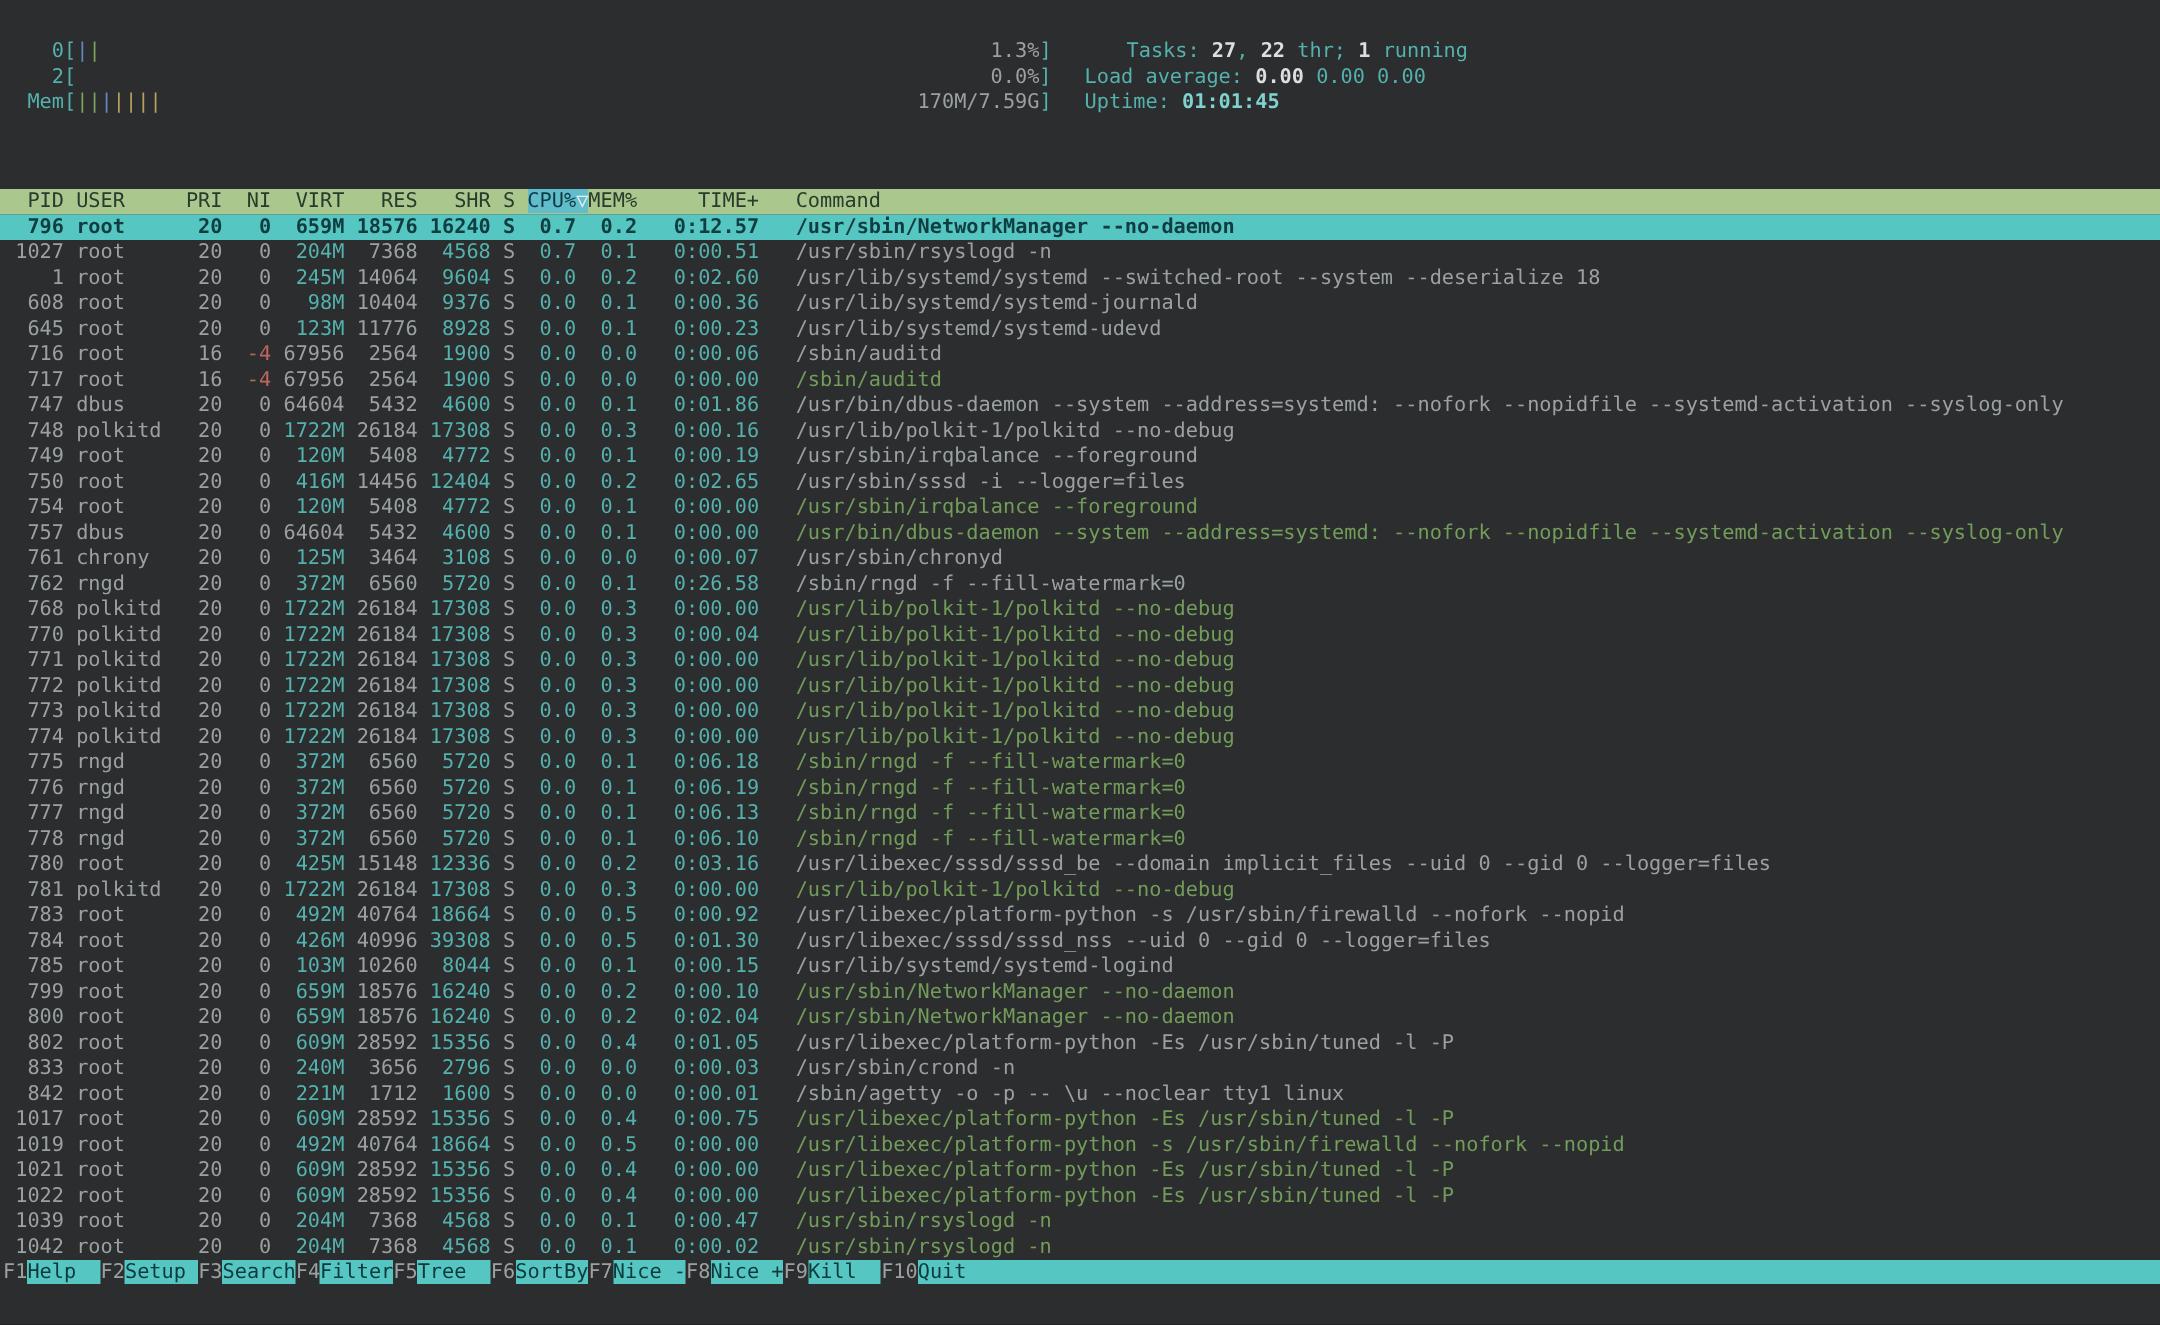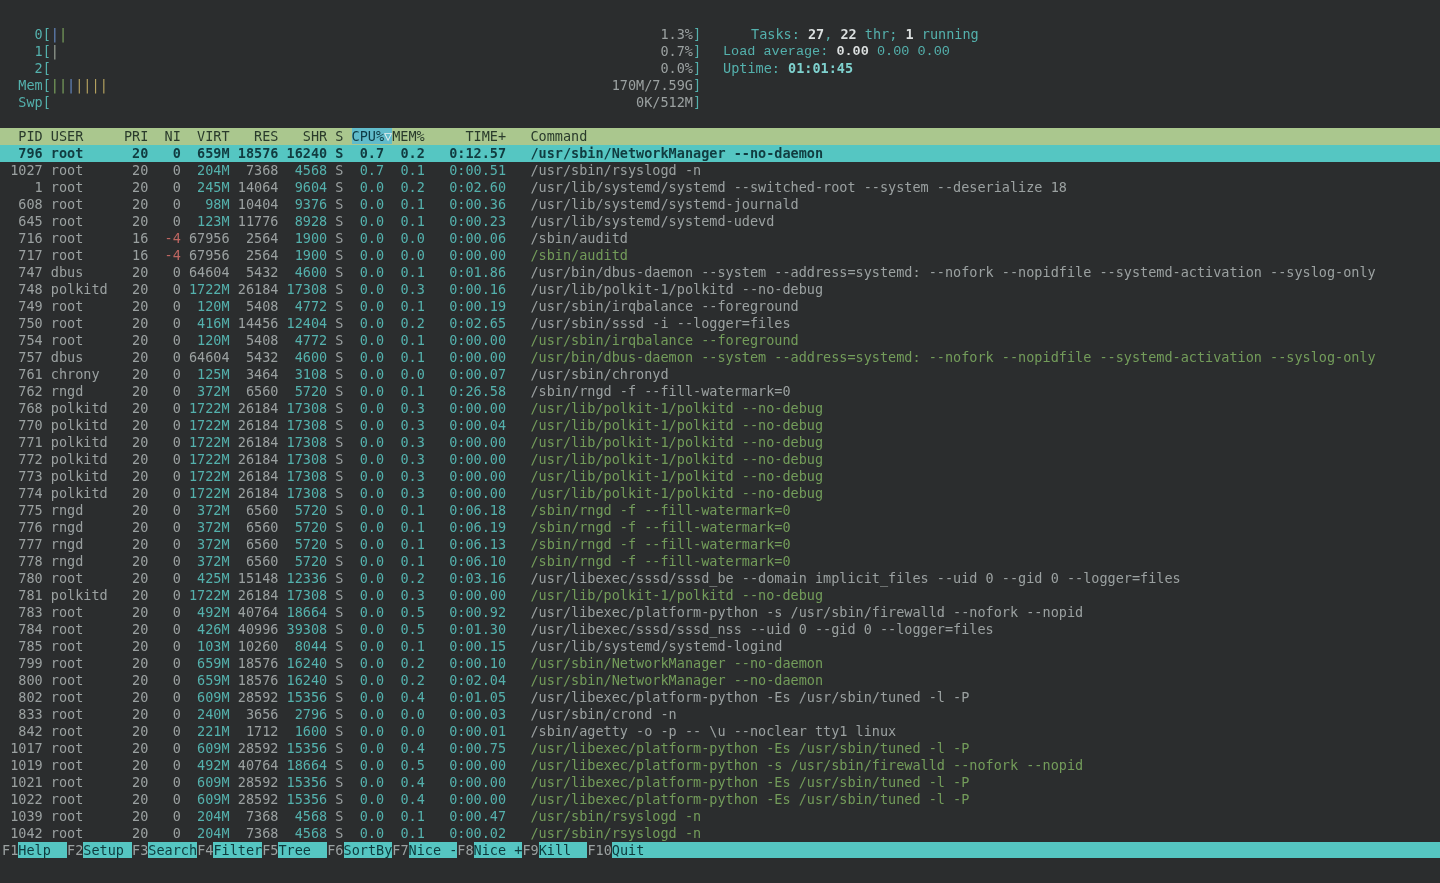--- a/index.html
+++ b/index.html
@@ -16,40 +16,38 @@
   .t-gray{color:var(--gray);}
   .t-teal{color:var(--teal);}
   .t-green{color:var(--green);}
   .t-red{color:var(--red);}
   .t-bold{color:var(--bold);font-weight:bold;}
   .t-bcyan{color:var(--boldcyan);font-weight:bold;}
   .b-blue{color:var(--bar_blue);}
   .b-green{color:var(--bar_green);}
   .b-yellow{color:var(--bar_yellow);}
   .b-gray{color:var(--bar_gray);}
-  .hdr{background:var(--hdr_bg);color:var(--hdr_text);}
+  .hdr{background:var(--hdr_bg);color:var(--hdr_text);margin-top:32px;}
   .hdr .sortcell{background:var(--sort_bg);color:var(--sort_text);}
   .hdr .sortarrow{color:var(--sort_arrow);}
   .sel{background:var(--sel_bg);}
   .sel span{color:var(--sel_text);font-weight:bold;}
   .fbar .fkey{color:var(--gray);}
   .fbar .flabel{background:var(--fkey_bg);color:var(--fkey_text);}
   #info{position:absolute;left:723px;top:26px;}
 </style>
 </head>
 <body>
 
 <div id="screen" style="--bg: #2b2d2e; --gray: #9ba1a1; --teal: #54b1ad; --green: #739c5a; --red: #bd6661; --bold: #dbdfdf; --boldcyan: #7fd2cf; --bar_blue: #6487c0; --bar_green: #7ba35e; --bar_yellow: #b4a15f; --bar_gray: #9aa396; --sel_bg: #55c6c2; --sel_text: #113c40; --hdr_bg: #aac78e; --hdr_text: #2a3b2c; --sort_bg: #61bccb; --sort_text: #0e3a44; --sort_arrow: #e8efef; --fkey_bg: #55c6c2; --fkey_text: #0e3a3d;">
   <div id="term">
       <div class="line"></div>
       <div class="line"><span>  </span><span class="t-teal">  0</span><span class="t-teal">[</span><span class="b-blue">|</span><span class="b-green">|</span><span>                                                                         </span><span class="t-gray">1.3%</span><span class="t-teal">]</span></div>
-      <div class="line"><span>  </span><span class="t-teal">  1</span><span class="t-teal">[</span><span class="b-gray">|</span><span>                                                                          </span><span class="t-gray">0.7%</span><span class="t-teal">]</span></div>
       <div class="line"><span>  </span><span class="t-teal">  2</span><span class="t-teal">[</span><span>                                                                           </span><span class="t-gray">0.0%</span><span class="t-teal">]</span></div>
       <div class="line"><span>  </span><span class="t-teal">Mem</span><span class="t-teal">[</span><span class="b-green">|</span><span class="b-green">|</span><span class="b-blue">|</span><span class="b-yellow">|</span><span class="b-yellow">|</span><span class="b-yellow">|</span><span class="b-yellow">|</span><span>                                                              </span><span class="t-gray">170M/7.59G</span><span class="t-teal">]</span></div>
-      <div class="line"><span>  </span><span class="t-teal">Swp</span><span class="t-teal">[</span><span>                                                                        </span><span class="t-gray">0K/512M</span><span class="t-teal">]</span></div>
       <div class="line"></div>
       <div class="line hdr"><span>  PID </span><span>USER     </span><span>PRI </span><span> NI </span><span> VIRT </span><span>  RES </span><span>  SHR </span><span>S </span><span class="sortcell"><span>CPU%</span><span class="sortarrow">▽</span></span><span>MEM% </span><span>    TIME+</span><span>   </span><span>Command</span></div>
       <div class="line sel"><span class="t-gray">  796 </span><span class="t-gray">root     </span><span class="t-gray"> 20 </span><span class="t-gray">  0</span><span class="t-gray"> </span><span class="t-teal"> 659M</span><span class="t-gray"> </span><span class="t-gray">18576 </span><span class="t-teal">16240</span><span class="t-gray"> </span><span class="t-gray">S </span><span class="t-teal"> 0.7</span><span class="t-gray"> </span><span class="t-teal"> 0.2</span><span class="t-gray"> </span><span class="t-teal">  0:12.57</span><span class="t-gray">   </span><span class="t-gray">/usr/sbin/NetworkManager --no-daemon</span></div>
       <div class="line"><span class="t-gray"> 1027 </span><span class="t-gray">root     </span><span class="t-gray"> 20 </span><span class="t-gray">  0</span><span class="t-gray"> </span><span class="t-teal"> 204M</span><span class="t-gray"> </span><span class="t-gray"> 7368 </span><span class="t-teal"> 4568</span><span class="t-gray"> </span><span class="t-gray">S </span><span class="t-teal"> 0.7</span><span class="t-gray"> </span><span class="t-teal"> 0.1</span><span class="t-gray"> </span><span class="t-teal">  0:00.51</span><span class="t-gray">   </span><span class="t-gray">/usr/sbin/rsyslogd -n</span></div>
       <div class="line"><span class="t-gray">    1 </span><span class="t-gray">root     </span><span class="t-gray"> 20 </span><span class="t-gray">  0</span><span class="t-gray"> </span><span class="t-teal"> 245M</span><span class="t-gray"> </span><span class="t-gray">14064 </span><span class="t-teal"> 9604</span><span class="t-gray"> </span><span class="t-gray">S </span><span class="t-teal"> 0.0</span><span class="t-gray"> </span><span class="t-teal"> 0.2</span><span class="t-gray"> </span><span class="t-teal">  0:02.60</span><span class="t-gray">   </span><span class="t-gray">/usr/lib/systemd/systemd --switched-root --system --deserialize 18</span></div>
       <div class="line"><span class="t-gray">  608 </span><span class="t-gray">root     </span><span class="t-gray"> 20 </span><span class="t-gray">  0</span><span class="t-gray"> </span><span class="t-teal">  98M</span><span class="t-gray"> </span><span class="t-gray">10404 </span><span class="t-teal"> 9376</span><span class="t-gray"> </span><span class="t-gray">S </span><span class="t-teal"> 0.0</span><span class="t-gray"> </span><span class="t-teal"> 0.1</span><span class="t-gray"> </span><span class="t-teal">  0:00.36</span><span class="t-gray">   </span><span class="t-gray">/usr/lib/systemd/systemd-journald</span></div>
       <div class="line"><span class="t-gray">  645 </span><span class="t-gray">root     </span><span class="t-gray"> 20 </span><span class="t-gray">  0</span><span class="t-gray"> </span><span class="t-teal"> 123M</span><span class="t-gray"> </span><span class="t-gray">11776 </span><span class="t-teal"> 8928</span><span class="t-gray"> </span><span class="t-gray">S </span><span class="t-teal"> 0.0</span><span class="t-gray"> </span><span class="t-teal"> 0.1</span><span class="t-gray"> </span><span class="t-teal">  0:00.23</span><span class="t-gray">   </span><span class="t-gray">/usr/lib/systemd/systemd-udevd</span></div>
       <div class="line"><span class="t-gray">  716 </span><span class="t-gray">root     </span><span class="t-gray"> 16 </span><span class="t-red"> -4</span><span class="t-gray"> </span><span class="t-gray">67956</span><span class="t-gray"> </span><span class="t-gray"> 2564 </span><span class="t-teal"> 1900</span><span class="t-gray"> </span><span class="t-gray">S </span><span class="t-teal"> 0.0</span><span class="t-gray"> </span><span class="t-teal"> 0.0</span><span class="t-gray"> </span><span class="t-teal">  0:00.06</span><span class="t-gray">   </span><span class="t-gray">/sbin/auditd</span></div>
       <div class="line"><span class="t-gray">  717 </span><span class="t-gray">root     </span><span class="t-gray"> 16 </span><span class="t-red"> -4</span><span class="t-gray"> </span><span class="t-gray">67956</span><span class="t-gray"> </span><span class="t-gray"> 2564 </span><span class="t-teal"> 1900</span><span class="t-gray"> </span><span class="t-gray">S </span><span class="t-teal"> 0.0</span><span class="t-gray"> </span><span class="t-teal"> 0.0</span><span class="t-gray"> </span><span class="t-teal">  0:00.00</span><span class="t-gray">   </span><span class="t-green">/sbin/auditd</span></div>
       <div class="line"><span class="t-gray">  747 </span><span class="t-gray">dbus     </span><span class="t-gray"> 20 </span><span class="t-gray">  0</span><span class="t-gray"> </span><span class="t-gray">64604</span><span class="t-gray"> </span><span class="t-gray"> 5432 </span><span class="t-teal"> 4600</span><span class="t-gray"> </span><span class="t-gray">S </span><span class="t-teal"> 0.0</span><span class="t-gray"> </span><span class="t-teal"> 0.1</span><span class="t-gray"> </span><span class="t-teal">  0:01.86</span><span class="t-gray">   </span><span class="t-gray">/usr/bin/dbus-daemon --system --address=systemd: --nofork --nopidfile --systemd-activation --syslog-only</span></div>
@@ -83,16 +81,16 @@
       <div class="line"><span class="t-gray"> 1017 </span><span class="t-gray">root     </span><span class="t-gray"> 20 </span><span class="t-gray">  0</span><span class="t-gray"> </span><span class="t-teal"> 609M</span><span class="t-gray"> </span><span class="t-gray">28592 </span><span class="t-teal">15356</span><span class="t-gray"> </span><span class="t-gray">S </span><span class="t-teal"> 0.0</span><span class="t-gray"> </span><span class="t-teal"> 0.4</span><span class="t-gray"> </span><span class="t-teal">  0:00.75</span><span class="t-gray">   </span><span class="t-green">/usr/libexec/platform-python -Es /usr/sbin/tuned -l -P</span></div>
       <div class="line"><span class="t-gray"> 1019 </span><span class="t-gray">root     </span><span class="t-gray"> 20 </span><span class="t-gray">  0</span><span class="t-gray"> </span><span class="t-teal"> 492M</span><span class="t-gray"> </span><span class="t-gray">40764 </span><span class="t-teal">18664</span><span class="t-gray"> </span><span class="t-gray">S </span><span class="t-teal"> 0.0</span><span class="t-gray"> </span><span class="t-teal"> 0.5</span><span class="t-gray"> </span><span class="t-teal">  0:00.00</span><span class="t-gray">   </span><span class="t-green">/usr/libexec/platform-python -s /usr/sbin/firewalld --nofork --nopid</span></div>
       <div class="line"><span class="t-gray"> 1021 </span><span class="t-gray">root     </span><span class="t-gray"> 20 </span><span class="t-gray">  0</span><span class="t-gray"> </span><span class="t-teal"> 609M</span><span class="t-gray"> </span><span class="t-gray">28592 </span><span class="t-teal">15356</span><span class="t-gray"> </span><span class="t-gray">S </span><span class="t-teal"> 0.0</span><span class="t-gray"> </span><span class="t-teal"> 0.4</span><span class="t-gray"> </span><span class="t-teal">  0:00.00</span><span class="t-gray">   </span><span class="t-green">/usr/libexec/platform-python -Es /usr/sbin/tuned -l -P</span></div>
       <div class="line"><span class="t-gray"> 1022 </span><span class="t-gray">root     </span><span class="t-gray"> 20 </span><span class="t-gray">  0</span><span class="t-gray"> </span><span class="t-teal"> 609M</span><span class="t-gray"> </span><span class="t-gray">28592 </span><span class="t-teal">15356</span><span class="t-gray"> </span><span class="t-gray">S </span><span class="t-teal"> 0.0</span><span class="t-gray"> </span><span class="t-teal"> 0.4</span><span class="t-gray"> </span><span class="t-teal">  0:00.00</span><span class="t-gray">   </span><span class="t-green">/usr/libexec/platform-python -Es /usr/sbin/tuned -l -P</span></div>
       <div class="line"><span class="t-gray"> 1039 </span><span class="t-gray">root     </span><span class="t-gray"> 20 </span><span class="t-gray">  0</span><span class="t-gray"> </span><span class="t-teal"> 204M</span><span class="t-gray"> </span><span class="t-gray"> 7368 </span><span class="t-teal"> 4568</span><span class="t-gray"> </span><span class="t-gray">S </span><span class="t-teal"> 0.0</span><span class="t-gray"> </span><span class="t-teal"> 0.1</span><span class="t-gray"> </span><span class="t-teal">  0:00.47</span><span class="t-gray">   </span><span class="t-green">/usr/sbin/rsyslogd -n</span></div>
       <div class="line"><span class="t-gray"> 1042 </span><span class="t-gray">root     </span><span class="t-gray"> 20 </span><span class="t-gray">  0</span><span class="t-gray"> </span><span class="t-teal"> 204M</span><span class="t-gray"> </span><span class="t-gray"> 7368 </span><span class="t-teal"> 4568</span><span class="t-gray"> </span><span class="t-gray">S </span><span class="t-teal"> 0.0</span><span class="t-gray"> </span><span class="t-teal"> 0.1</span><span class="t-gray"> </span><span class="t-teal">  0:00.02</span><span class="t-gray">   </span><span class="t-green">/usr/sbin/rsyslogd -n</span></div>
       <div class="line fbar"><span><span class="fkey">F1</span><span class="flabel">Help  </span></span><span><span class="fkey">F2</span><span class="flabel">Setup </span></span><span><span class="fkey">F3</span><span class="flabel">Search</span></span><span><span class="fkey">F4</span><span class="flabel">Filter</span></span><span><span class="fkey">F5</span><span class="flabel">Tree  </span></span><span><span class="fkey">F6</span><span class="flabel">SortBy</span></span><span><span class="fkey">F7</span><span class="flabel">Nice -</span></span><span><span class="fkey">F8</span><span class="flabel">Nice +</span></span><span><span class="fkey">F9</span><span class="flabel">Kill  </span></span><span><span class="fkey">F10</span><span class="flabel">Quit                                                                                                          </span></span></div>
     </div>
   <div id="info">
       <div class="line" style="padding-left: 0px; margin-left: 28px;"><span class="t-teal">Tasks: </span><span class="t-bold">27</span><span class="t-teal">, </span><span class="t-bold">22</span><span class="t-teal"> thr; </span><span class="t-bold">1</span><span class="t-teal"> running</span></div>
-      <div class="line" style="padding-left: 0px; font-family: Liberation Mono, monospace;"><span class="t-teal">Load average: </span><span class="t-bold">0.00</span><span class="t-teal"> 0.00 0.00</span></div>
+      <div class="line" style="padding-left: 0px;"><span class="t-teal">Load average: </span><span class="t-bold">0.00</span><span class="t-teal"> 0.00 0.00</span></div>
       <div class="line" style="padding-left: 0px;"><span class="t-teal">Uptime: </span><span class="t-bcyan">01:01:45</span></div>
     </div>
 </div>
 
 </body></html>

